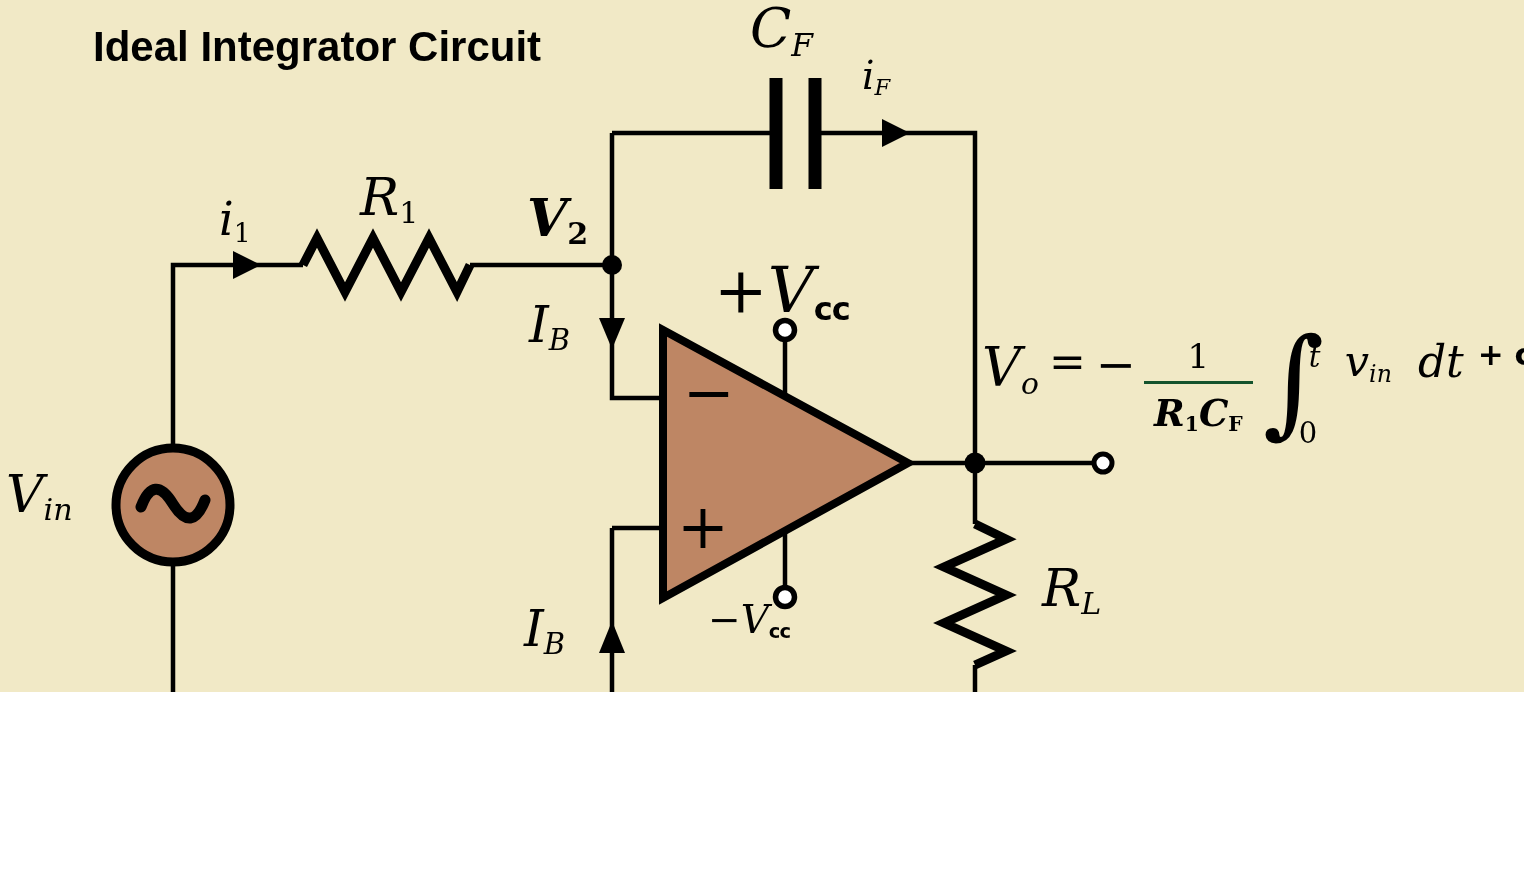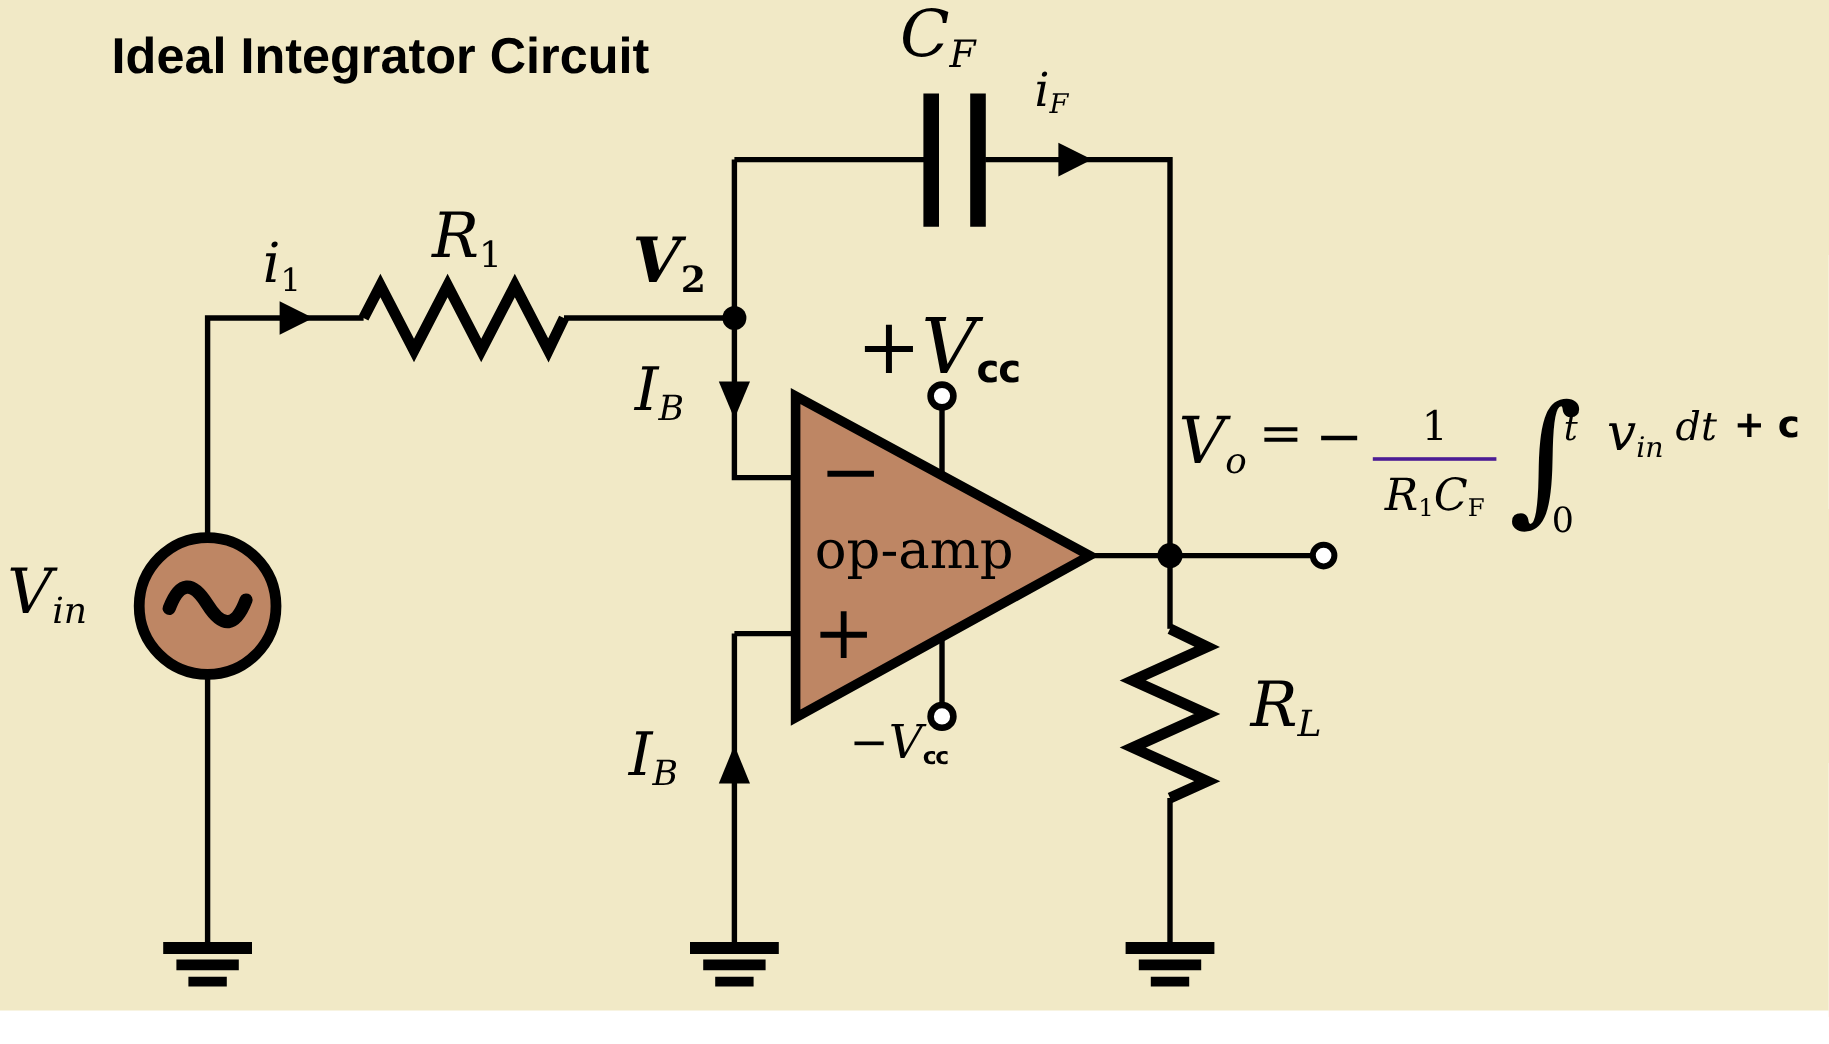--- a/index.html
+++ b/index.html
@@ -1,19 +1,19 @@
 <!DOCTYPE html>
 <html><head>
 <meta charset="utf-8">
 <style>
   html, body { margin: 0; padding: 0; }
   .stage {
     position: relative;
     width: 1524px;
-    height: 842px;
+    height: 692px;
     overflow: hidden;
     font-family: "DejaVu Serif", serif;
     color: #000;
   }
   svg.schem { position: absolute; left: 0; top: 0; }
 
   .lbl {
     position: absolute;
     font-style: italic;
     line-height: 1;
@@ -57,30 +57,30 @@
     font-style: italic;
     white-space: nowrap;
   }
   .formula sub { line-height: 1; }
   .f-vo { font-size: 54px; }
   .f-vo sub { font-size: 0.55em; vertical-align: -0.28em; }
   .f-eq { font-size: 44px; margin-left: 10px; font-style: normal; }
   .f-minus { font-size: 48px; margin-left: 10px; font-style: normal; }
   .frac { display: inline-flex; flex-direction: column; align-items: center; margin-left: 8px; }
   .frac .num { font-size: 34px; font-style: normal; padding-bottom: 5px; }
-  .frac .den { border-top: 3px solid #4c1d95; font-size: 37px; padding: 7px 10px 0 10px; }
+  .frac .den { border-top: 3px solid #14532d; font-size: 37px; padding: 7px 10px 0 10px; font-weight: bold; }
   .frac .den sub { font-size: 0.55em; vertical-align: -0.25em; }
   .frac .den sub.rm { font-style: normal; }
   .int-wrap { position: relative; width: 66px; height: 116px; margin-left: 10px; }
   .int-sign { position: absolute; left: 0px; top: -14px; font-size: 118px; line-height: 1; }
   .int-upper { position: absolute; left: 46px; top: 4px; font-size: 29px; }
   .int-lower { position: absolute; left: 36px; bottom: 2px; font-size: 29px; font-style: normal; }
   .f-integrand { font-size: 43px; margin-left: 16px; }
   .f-integrand sub { font-size: 0.55em; vertical-align: -0.25em; }
-  .f-dt { font-size: 33px; margin-left: 10px; }
+  .f-dt { font-size: 44px; margin-left: 26px; }
   .f-plusc {
     font-family: "DejaVu Sans", sans-serif;
     font-weight: bold;
     font-style: normal;
     font-size: 31px;
     margin-left: 14px;
   }
 </style>
 </head>
 <body>
@@ -167,21 +167,20 @@
 
   <div class="lbl" style="left:714px; top:258px; font-size:64px;"><span style="font-style:normal;">+</span><span>V</span><span class="sub-cc">cc</span></div>
 
   <div class="lbl" style="left:708px; top:600px; font-size:39px;"><span style="font-style:normal;">−</span><span>V</span><span class="sub-cc">cc</span></div>
 
   <div class="lbl" style="left:524px; top:604px; font-size:50px;"><span>I</span><sub>B</sub></div>
 
   <div class="lbl" style="left:1042px; top:562px; font-size:52px;"><span>R</span><sub>L</sub></div>
 
   <div class="lbl opamp-minus">−</div>
-  <div class="lbl opamp-name">op-amp</div>
   <div class="lbl opamp-plus">+</div>
 
   <div class="formula">
     <span class="f-vo"><span>V</span><sub>o</sub></span>
     <span class="f-eq">=</span>
     <span class="f-minus">−</span>
     <span class="frac">
       <span class="num">1</span>
       <span class="den"><span>R</span><sub class="rm">1</sub><span>C</span><sub class="rm">F</sub></span>
     </span>

